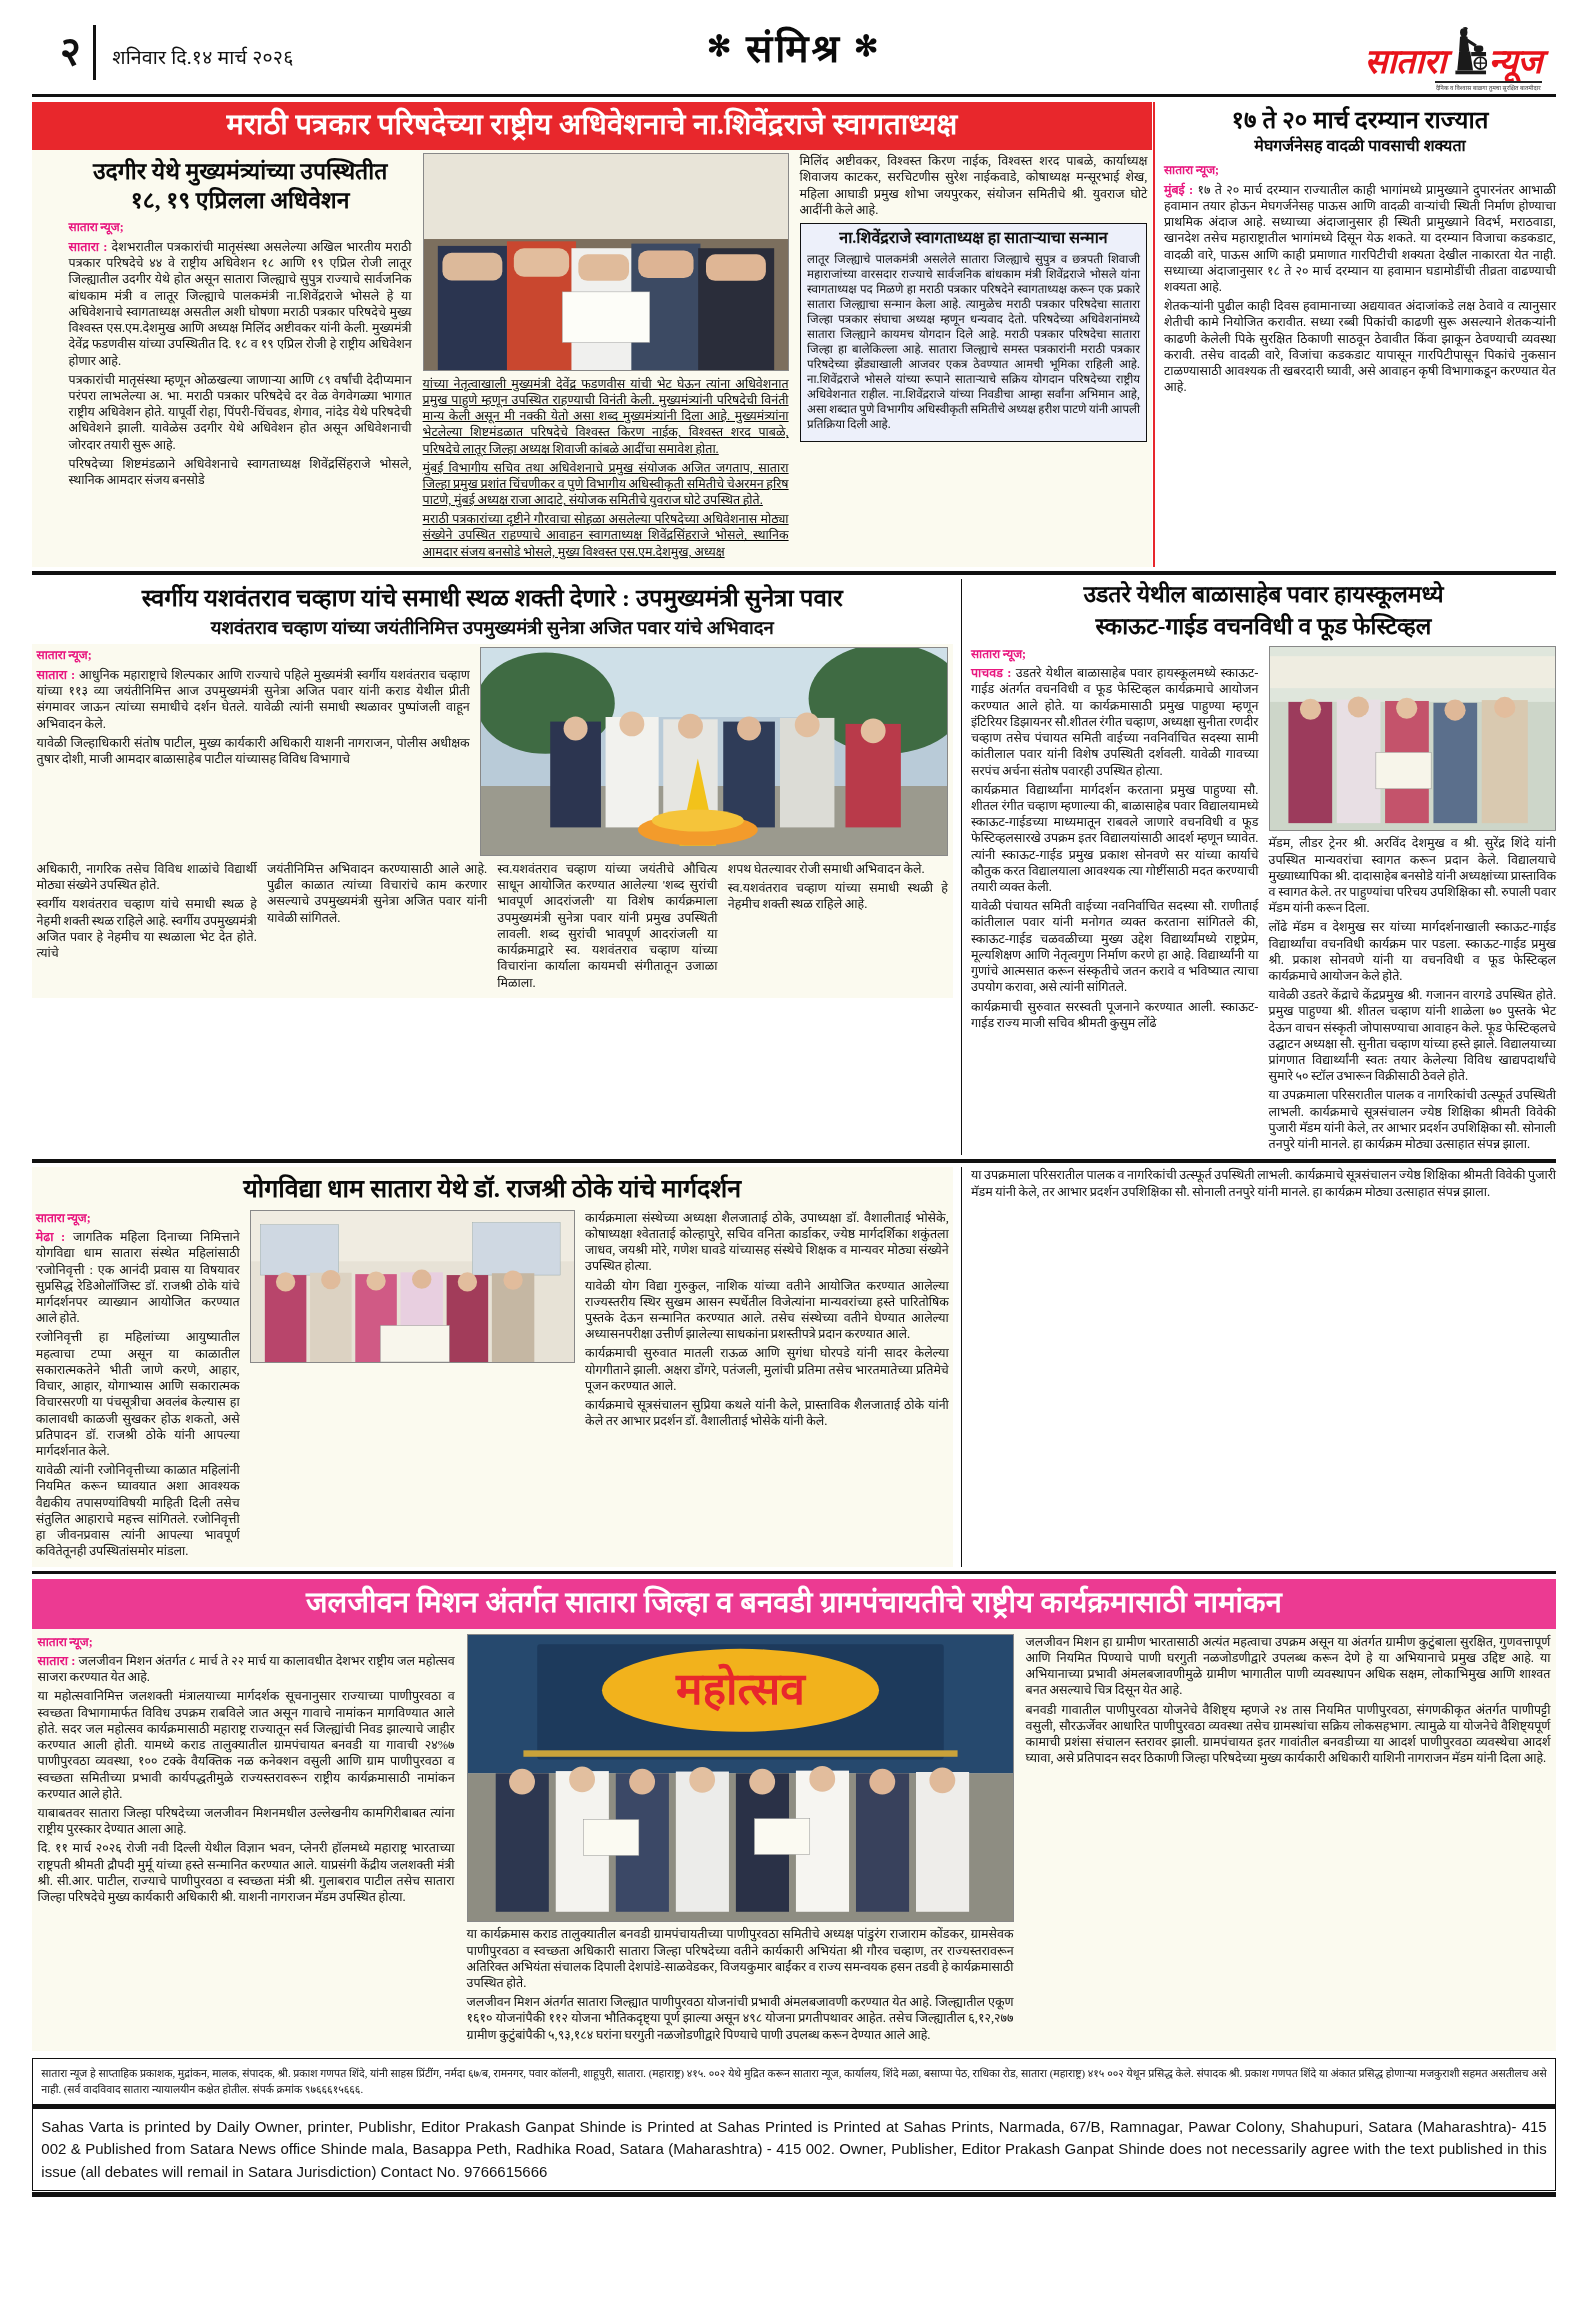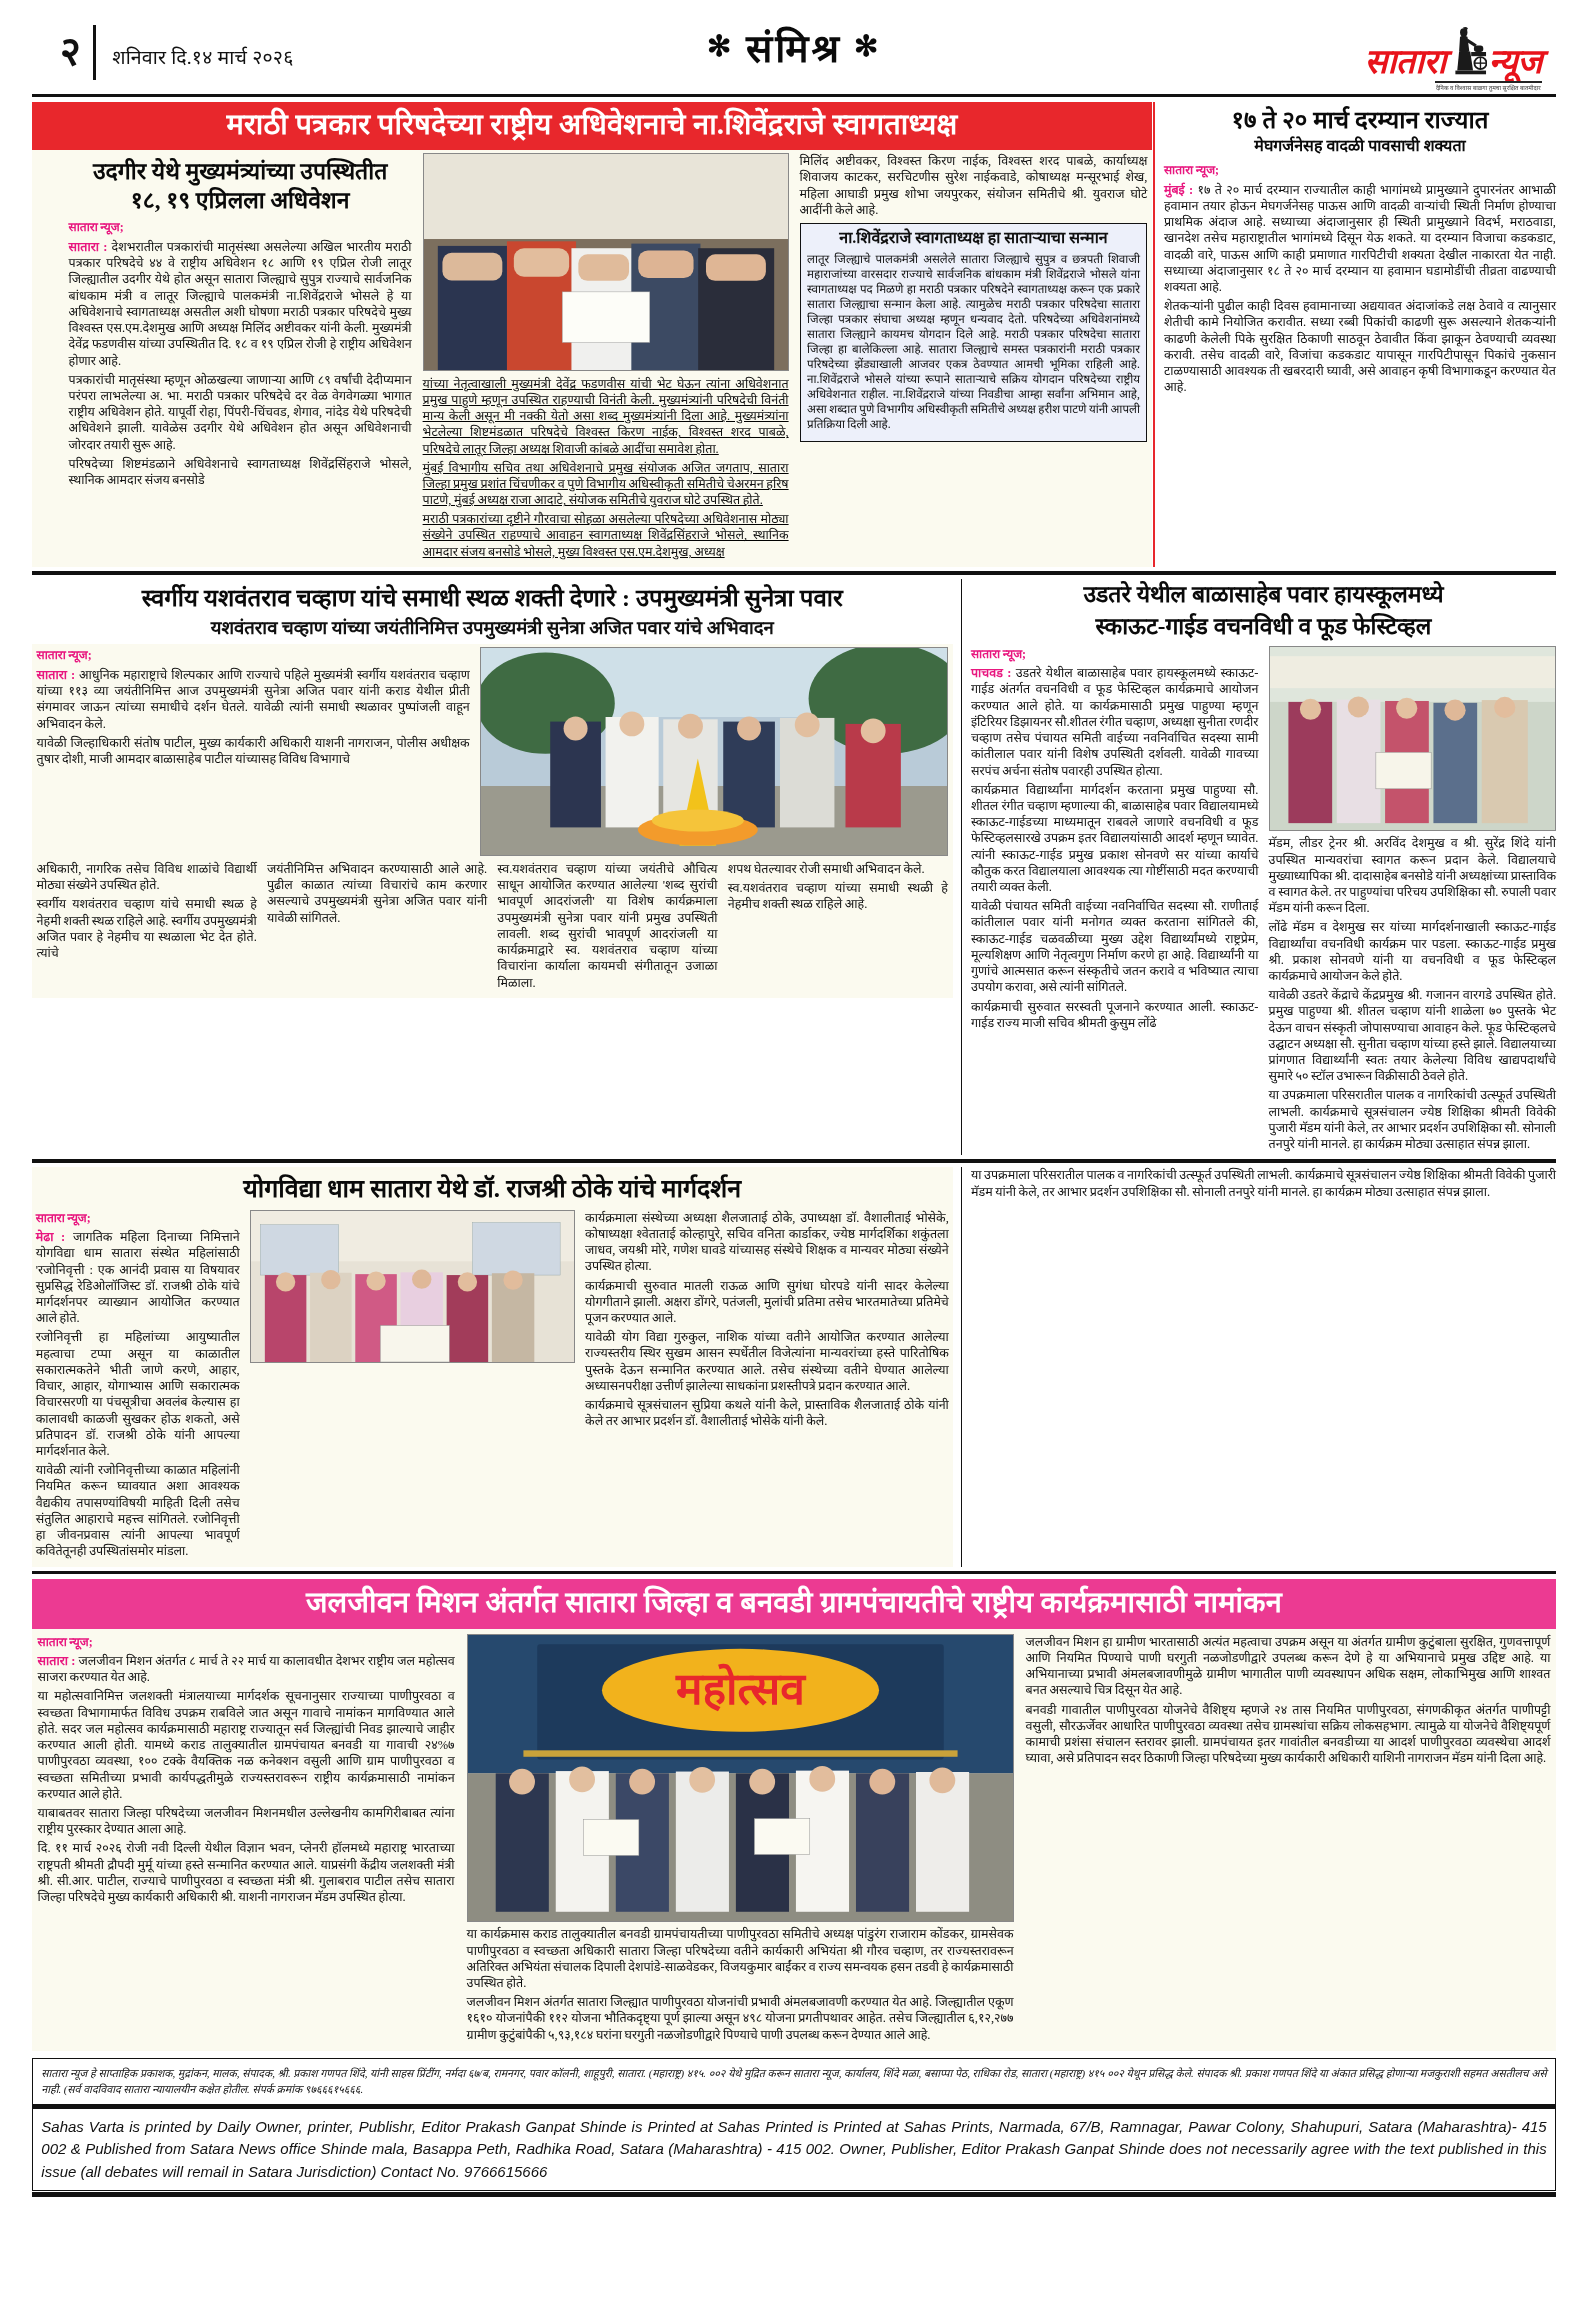--- a/index.html
+++ b/index.html
@@ -396,22 +396,22 @@
                 <circle cx="469" cy="155" r="21" fill="#e2bd9d"></circle>
                 <rect x="522" y="136" width="92" height="194" fill="#c5b7a3"></rect>
                 <circle cx="568" cy="151" r="21" fill="#e1bc9c"></circle>
                 <rect x="280" y="250" width="150" height="80" fill="#f8f6ec" stroke="#888"></rect>
               </svg>
             </div>
           </div>
 
           <div class="col" style="flex:1 1 auto;">
             <p class="body">कार्यक्रमाला संस्थेच्या अध्यक्षा शैलजाताई ठोके, उपाध्यक्षा डॉ. वैशालीताई भोसेके, कोषाध्यक्षा श्वेताताई कोल्हापुरे, सचिव वनिता कार्डाकर, ज्येष्ठ मार्गदर्शिका शकुंतला जाधव, जयश्री मोरे, गणेश घावडे यांच्यासह संस्थेचे शिक्षक व मान्यवर मोठ्या संख्येने उपस्थित होत्या.</p>
+            <p class="body">यावेळी योग विद्या गुरुकुल, नाशिक यांच्या वतीने आयोजित करण्यात आलेल्या राज्यस्तरीय स्थिर सुखम आसन स्पर्धेतील विजेत्यांना मान्यवरांच्या हस्ते पारितोषिक पुस्तके देऊन सन्मानित करण्यात आले. तसेच संस्थेच्या वतीने घेण्यात आलेल्या अध्यासनपरीक्षा उत्तीर्ण झालेल्या साधकांना प्रशस्तीपत्रे प्रदान करण्यात आले.</p>
             <p class="body">कार्यक्रमाची सुरुवात मातली राऊळ आणि सुगंधा घोरपडे यांनी सादर केलेल्या योगगीताने झाली. अक्षरा डोंगरे, पतंजली, मुलांची प्रतिमा तसेच भारतमातेच्या प्रतिमेचे पूजन करण्यात आले.</p>
-            <p class="body">यावेळी योग विद्या गुरुकुल, नाशिक यांच्या वतीने आयोजित करण्यात आलेल्या राज्यस्तरीय स्थिर सुखम आसन स्पर्धेतील विजेत्यांना मान्यवरांच्या हस्ते पारितोषिक पुस्तके देऊन सन्मानित करण्यात आले. तसेच संस्थेच्या वतीने घेण्यात आलेल्या अध्यासनपरीक्षा उत्तीर्ण झालेल्या साधकांना प्रशस्तीपत्रे प्रदान करण्यात आले.</p>
             <p class="body">कार्यक्रमाचे सूत्रसंचालन सुप्रिया कथले यांनी केले, प्रास्ताविक शैलजाताई ठोके यांनी केले तर आभार प्रदर्शन डॉ. वैशालीताई भोसेके यांनी केले.</p>
           </div>
         </div>
       </div>
     </div>
 
     <div style="flex:0 0 4.6px;display:flex;justify-content:center;">
       <div style="width:1.4px;background:#111;height:100%;"></div>
     </div>
 
@@ -477,21 +477,21 @@
 
         <div class="col" style="flex:1 1 auto;">
           <p class="body">जलजीवन मिशन हा ग्रामीण भारतासाठी अत्यंत महत्वाचा उपक्रम असून या अंतर्गत ग्रामीण कुटुंबाला सुरक्षित, गुणवत्तापूर्ण आणि नियमित पिण्याचे पाणी घरगुती नळजोडणीद्वारे उपलब्ध करून देणे हे या अभियानाचे प्रमुख उद्दिष्ट आहे. या अभियानाच्या प्रभावी अंमलबजावणीमुळे ग्रामीण भागातील पाणी व्यवस्थापन अधिक सक्षम, लोकाभिमुख आणि शाश्वत बनत असल्याचे चित्र दिसून येत आहे.</p>
           <p class="body">बनवडी गावातील पाणीपुरवठा योजनेचे वैशिष्ट्य म्हणजे २४ तास नियमित पाणीपुरवठा, संगणकीकृत अंतर्गत पाणीपट्टी वसुली, सौरऊर्जेवर आधारित पाणीपुरवठा व्यवस्था तसेच ग्रामस्थांचा सक्रिय लोकसहभाग. त्यामुळे या योजनेचे वैशिष्ट्यपूर्ण कामाची प्रशंसा संचालन स्तरावर झाली. ग्रामपंचायत इतर गावांतील बनवडीच्या या आदर्श पाणीपुरवठा व्यवस्थेचा आदर्श घ्यावा, असे प्रतिपादन सदर ठिकाणी जिल्हा परिषदेच्या मुख्य कार्यकारी अधिकारी याशिनी नागराजन मॅडम यांनी दिला आहे.</p>
         </div>
 
       </div>
     </div>
   </div>
 
-  <div style="margin-top:6.5px;font-style:italic;">
+  <div style="margin-top:6.5px;">
     <div class="footer-note">सातारा न्यूज हे साप्ताहिक प्रकाशक, मुद्रांकन, मालक, संपादक, श्री. प्रकाश गणपत शिंदे, यांनी साहस प्रिंटींग, नर्मदा ६७/ब, रामनगर, पवार कॉलनी, शाहूपुरी, सातारा. (महाराष्ट्र) ४१५. ००२ येथे मुद्रित करून सातारा न्यूज, कार्यालय, शिंदे मळा, बसाप्पा पेठ, राधिका रोड, सातारा (महाराष्ट्र) ४१५ ००२ येथून प्रसिद्ध केले. संपादक श्री. प्रकाश गणपत शिंदे या अंकात प्रसिद्ध होणाऱ्या मजकुराशी सहमत असतीलच असे नाही. (सर्व वादविवाद सातारा न्यायालयीन कक्षेत होतील. संपर्क क्रमांक ९७६६६१५६६६.</div>
     <div class="footer-sep"></div>
     <div class="footer-en">Sahas Varta is printed by Daily Owner, printer, Publishr, Editor Prakash Ganpat Shinde is Printed at Sahas Printed is Printed at Sahas Prints, Narmada, 67/B, Ramnagar, Pawar Colony, Shahupuri, Satara (Maharashtra)- 415 002 &amp; Published from Satara News office Shinde mala, Basappa Peth, Radhika Road, Satara (Maharashtra) - 415 002. Owner, Publisher, Editor Prakash Ganpat Shinde does not necessarily agree with the text published in this issue (all debates will remail in Satara Jurisdiction) Contact No. 9766615666</div>
     <div class="footer-sep" style="margin-top:1.9px"></div>
   </div>
 
 </div>
 
 
 </body></html>

